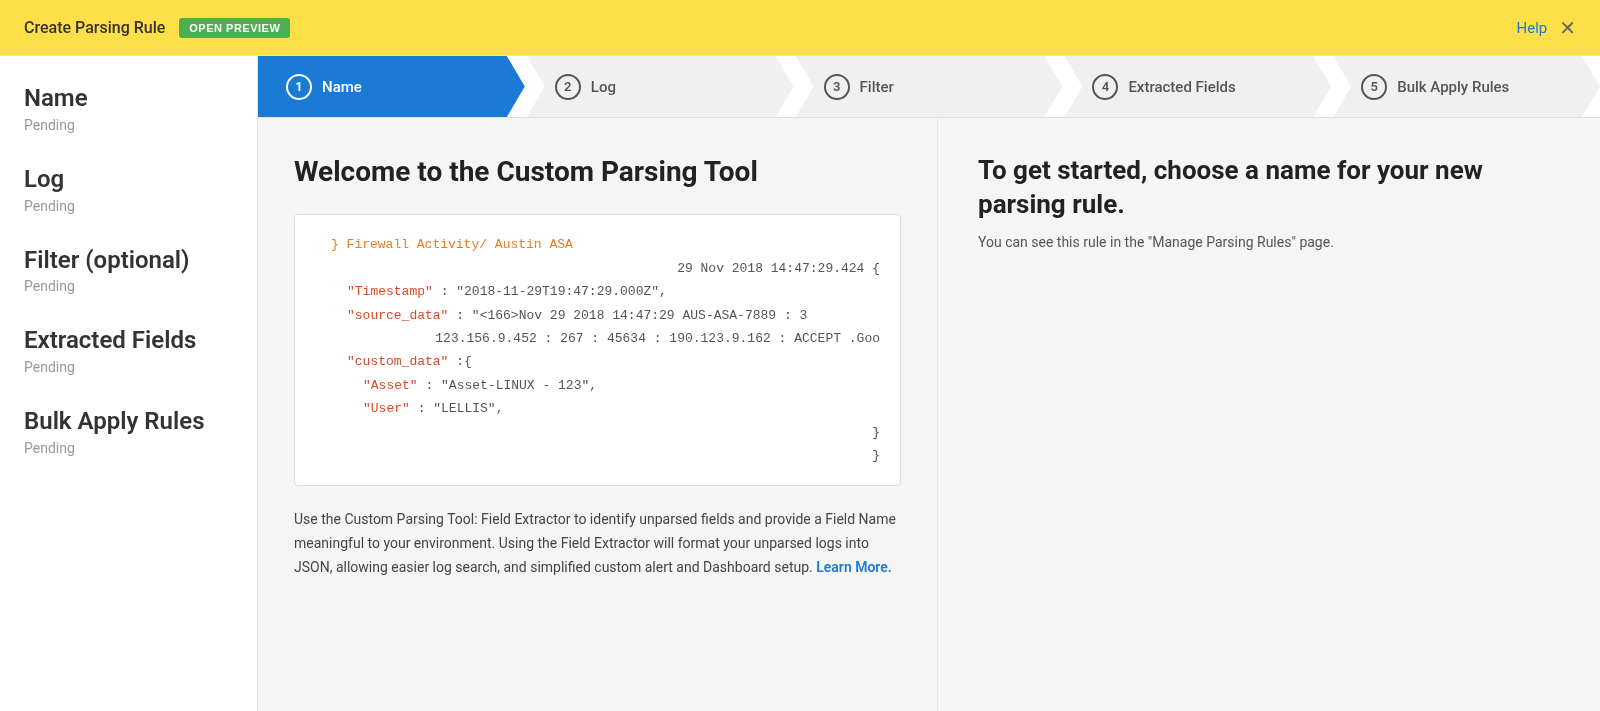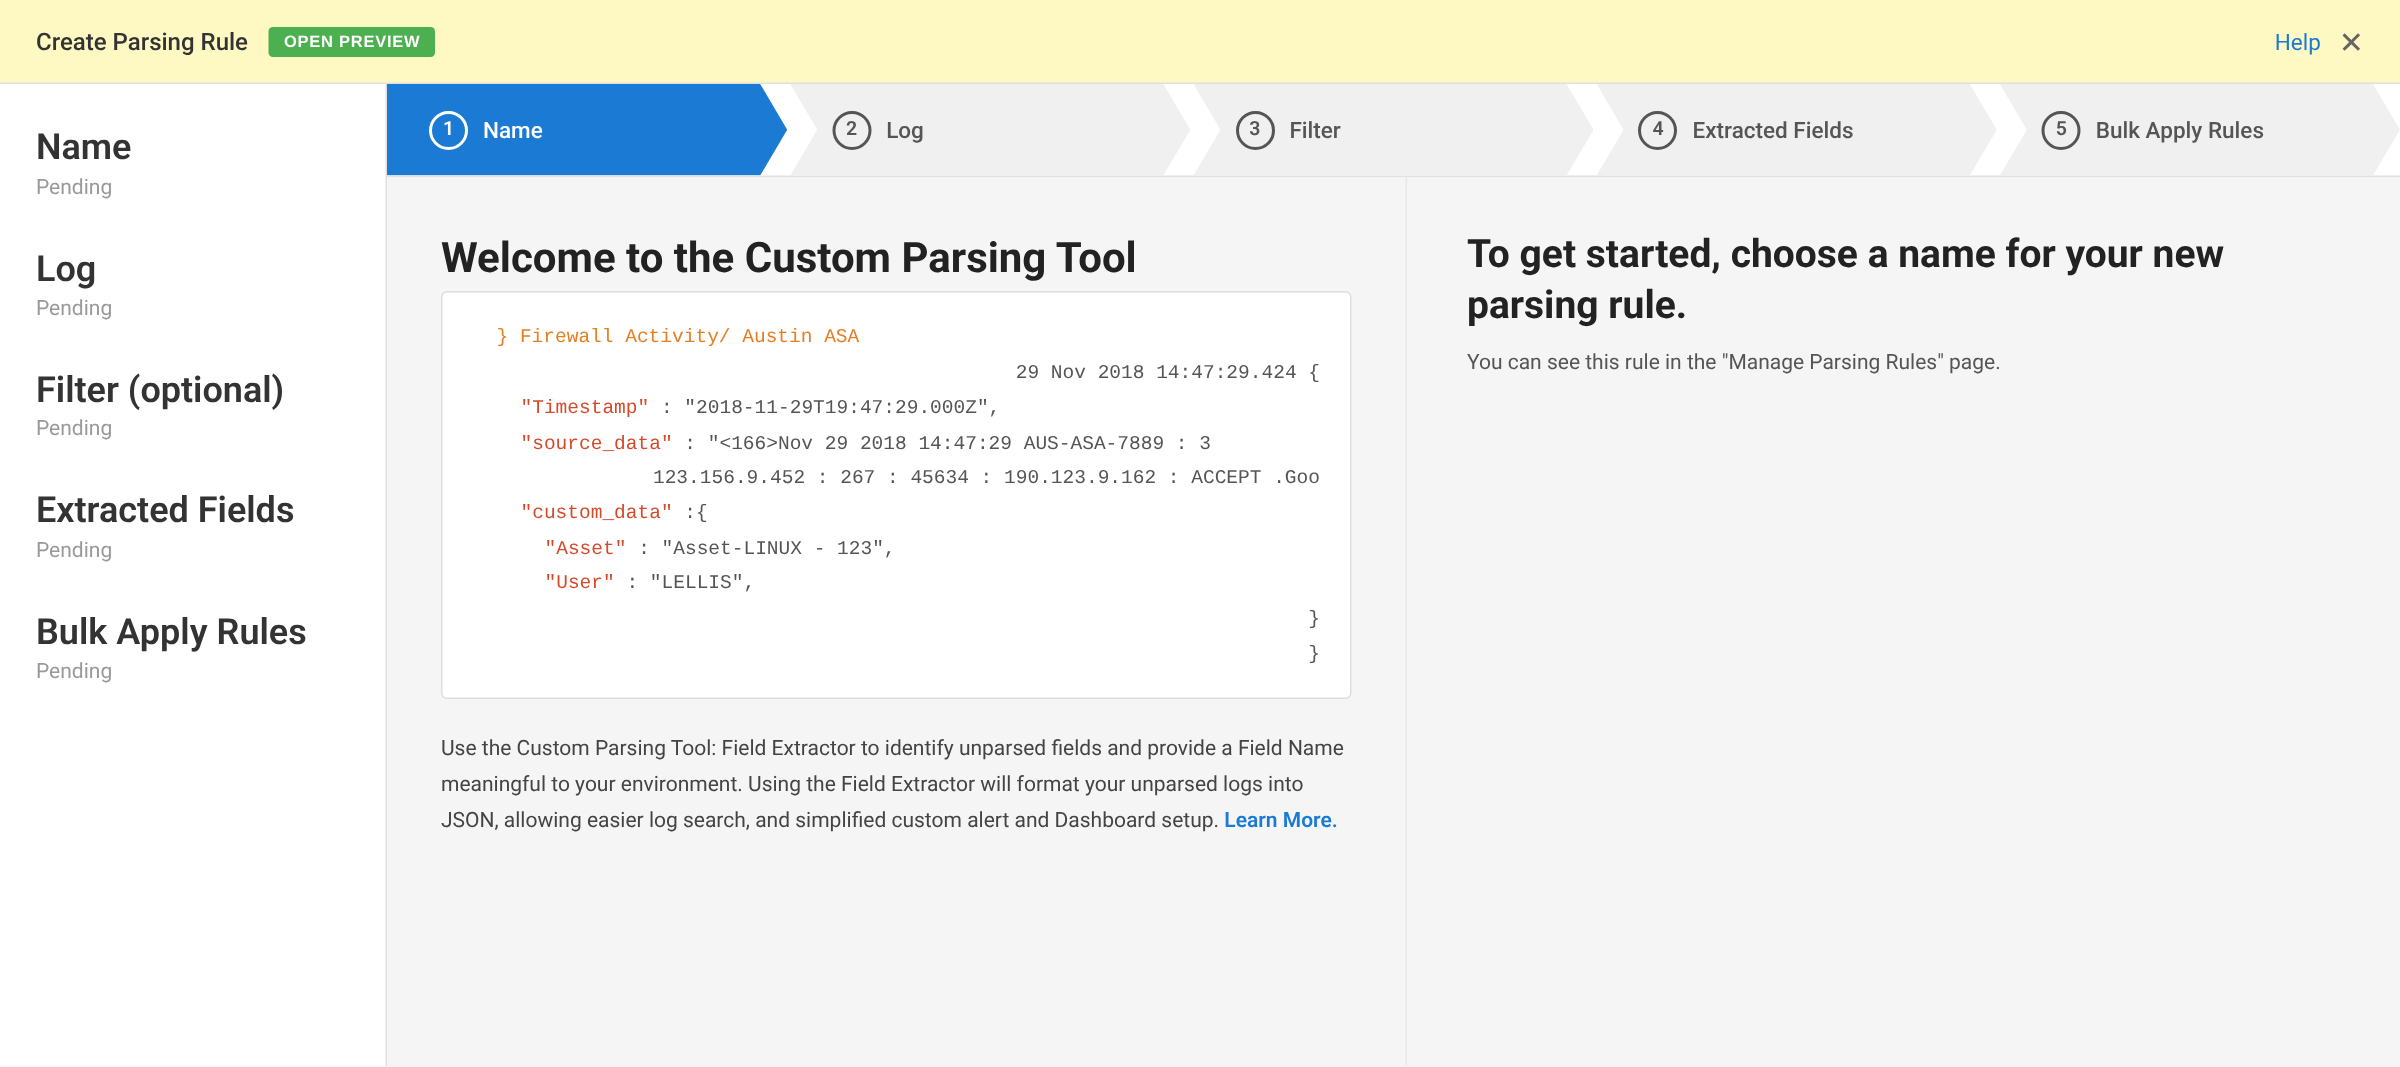--- a/index.html
+++ b/index.html
@@ -1,21 +1,21 @@
 <!DOCTYPE html>
 <html><head>
   <meta charset="utf-8">
   <style>
     * { box-sizing: border-box; margin: 0; padding: 0; }
     body { font-family: -apple-system, BlinkMacSystemFont, 'Segoe UI', Roboto, sans-serif; background: #f5f5f5; color: #333; width: 1600px; height: 711px; overflow: hidden; display: flex; flex-direction: column; }
 
     
     .header {
       display: flex; align-items: center; justify-content: space-between;
-      padding: 0 24px; height: 56px; background: #fef9c3; border-bottom: 1px solid #e0e0e0;
+      padding: 0 24px; height: 56px; background: #fde047; border-bottom: 1px solid #e0e0e0;
     }
     .header-left { display: flex; align-items: center; gap: 14px; }
     .header-title { font-size: 16px; font-weight: 500; color: #333; }
     .open-preview-btn {
       background: #4caf50; color: #fff; font-size: 11px; font-weight: 700;
       padding: 4px 10px; border-radius: 3px; letter-spacing: 0.5px; border: none; cursor: pointer;
     }
     .header-right { display: flex; align-items: center; gap: 12px; }
     .help-link { color: #1a7ad4; font-size: 15px; text-decoration: none; cursor: pointer; }
     .close-icon { font-size: 20px; color: #666; cursor: pointer; }
@@ -57,21 +57,21 @@
     }
     .step:first-child .step-num { border-color: #fff; color: #fff; }
     .step-label { font-weight: 500; }
     .step:first-child .step-label { color: #fff; }
 
     
     .content { display: flex; flex: 1; overflow: hidden; }
 
     
     .left-panel { width: 680px; padding: 36px 36px 24px 36px; border-right: 1px solid #e8e8e8; overflow-y: auto; }
-    .welcome-title { font-size: 28px; font-weight: 700; color: #222; margin-bottom: 4px; line-height: 1.3; }
+    .welcome-title { font-size: 28px; font-weight: 700; color: #222; margin-bottom: 24px; line-height: 1.3; }
 
     .code-box {
       background: #fff; border: 1px solid #ddd; border-radius: 4px; padding: 18px 20px;
       margin-bottom: 22px; font-family: 'Courier New', monospace; font-size: 13px;
       line-height: 1.8; overflow: hidden;
     }
     .code-key { color: #d44a2a; }
     .code-indent1 { padding-left: 16px; }
     .code-indent2 { padding-left: 32px; }
     .code-indent3 { padding-left: 48px; }

